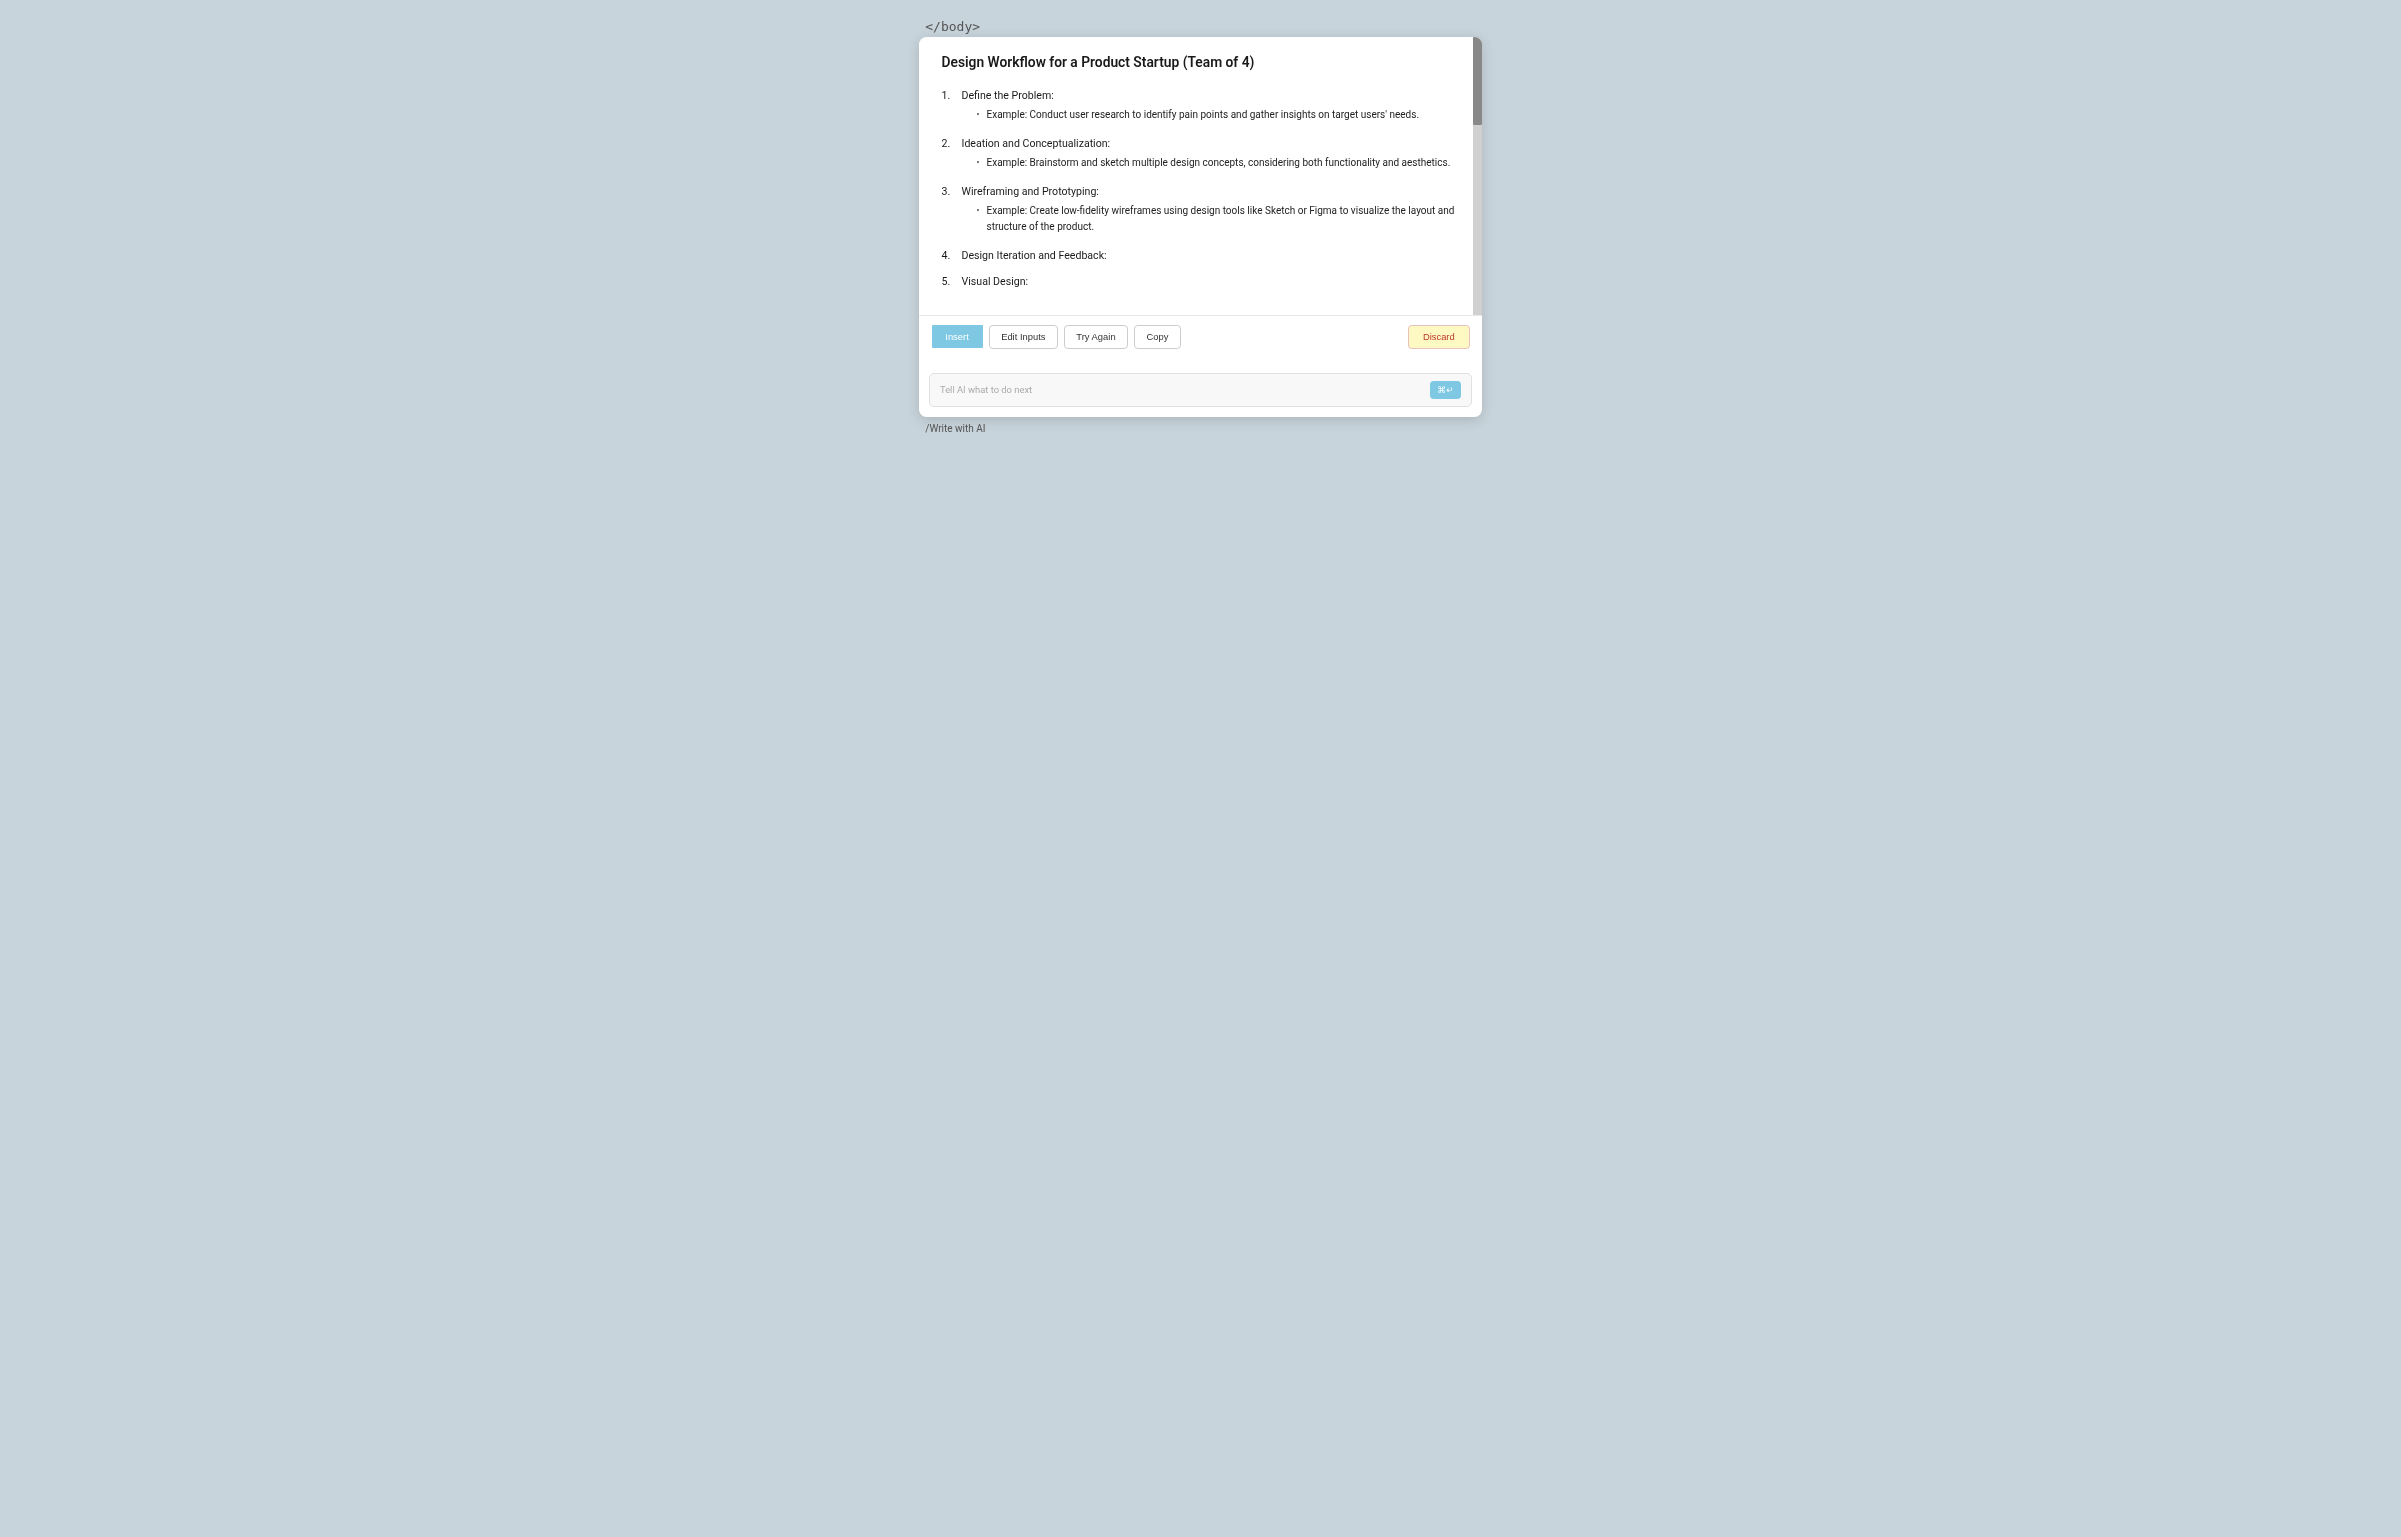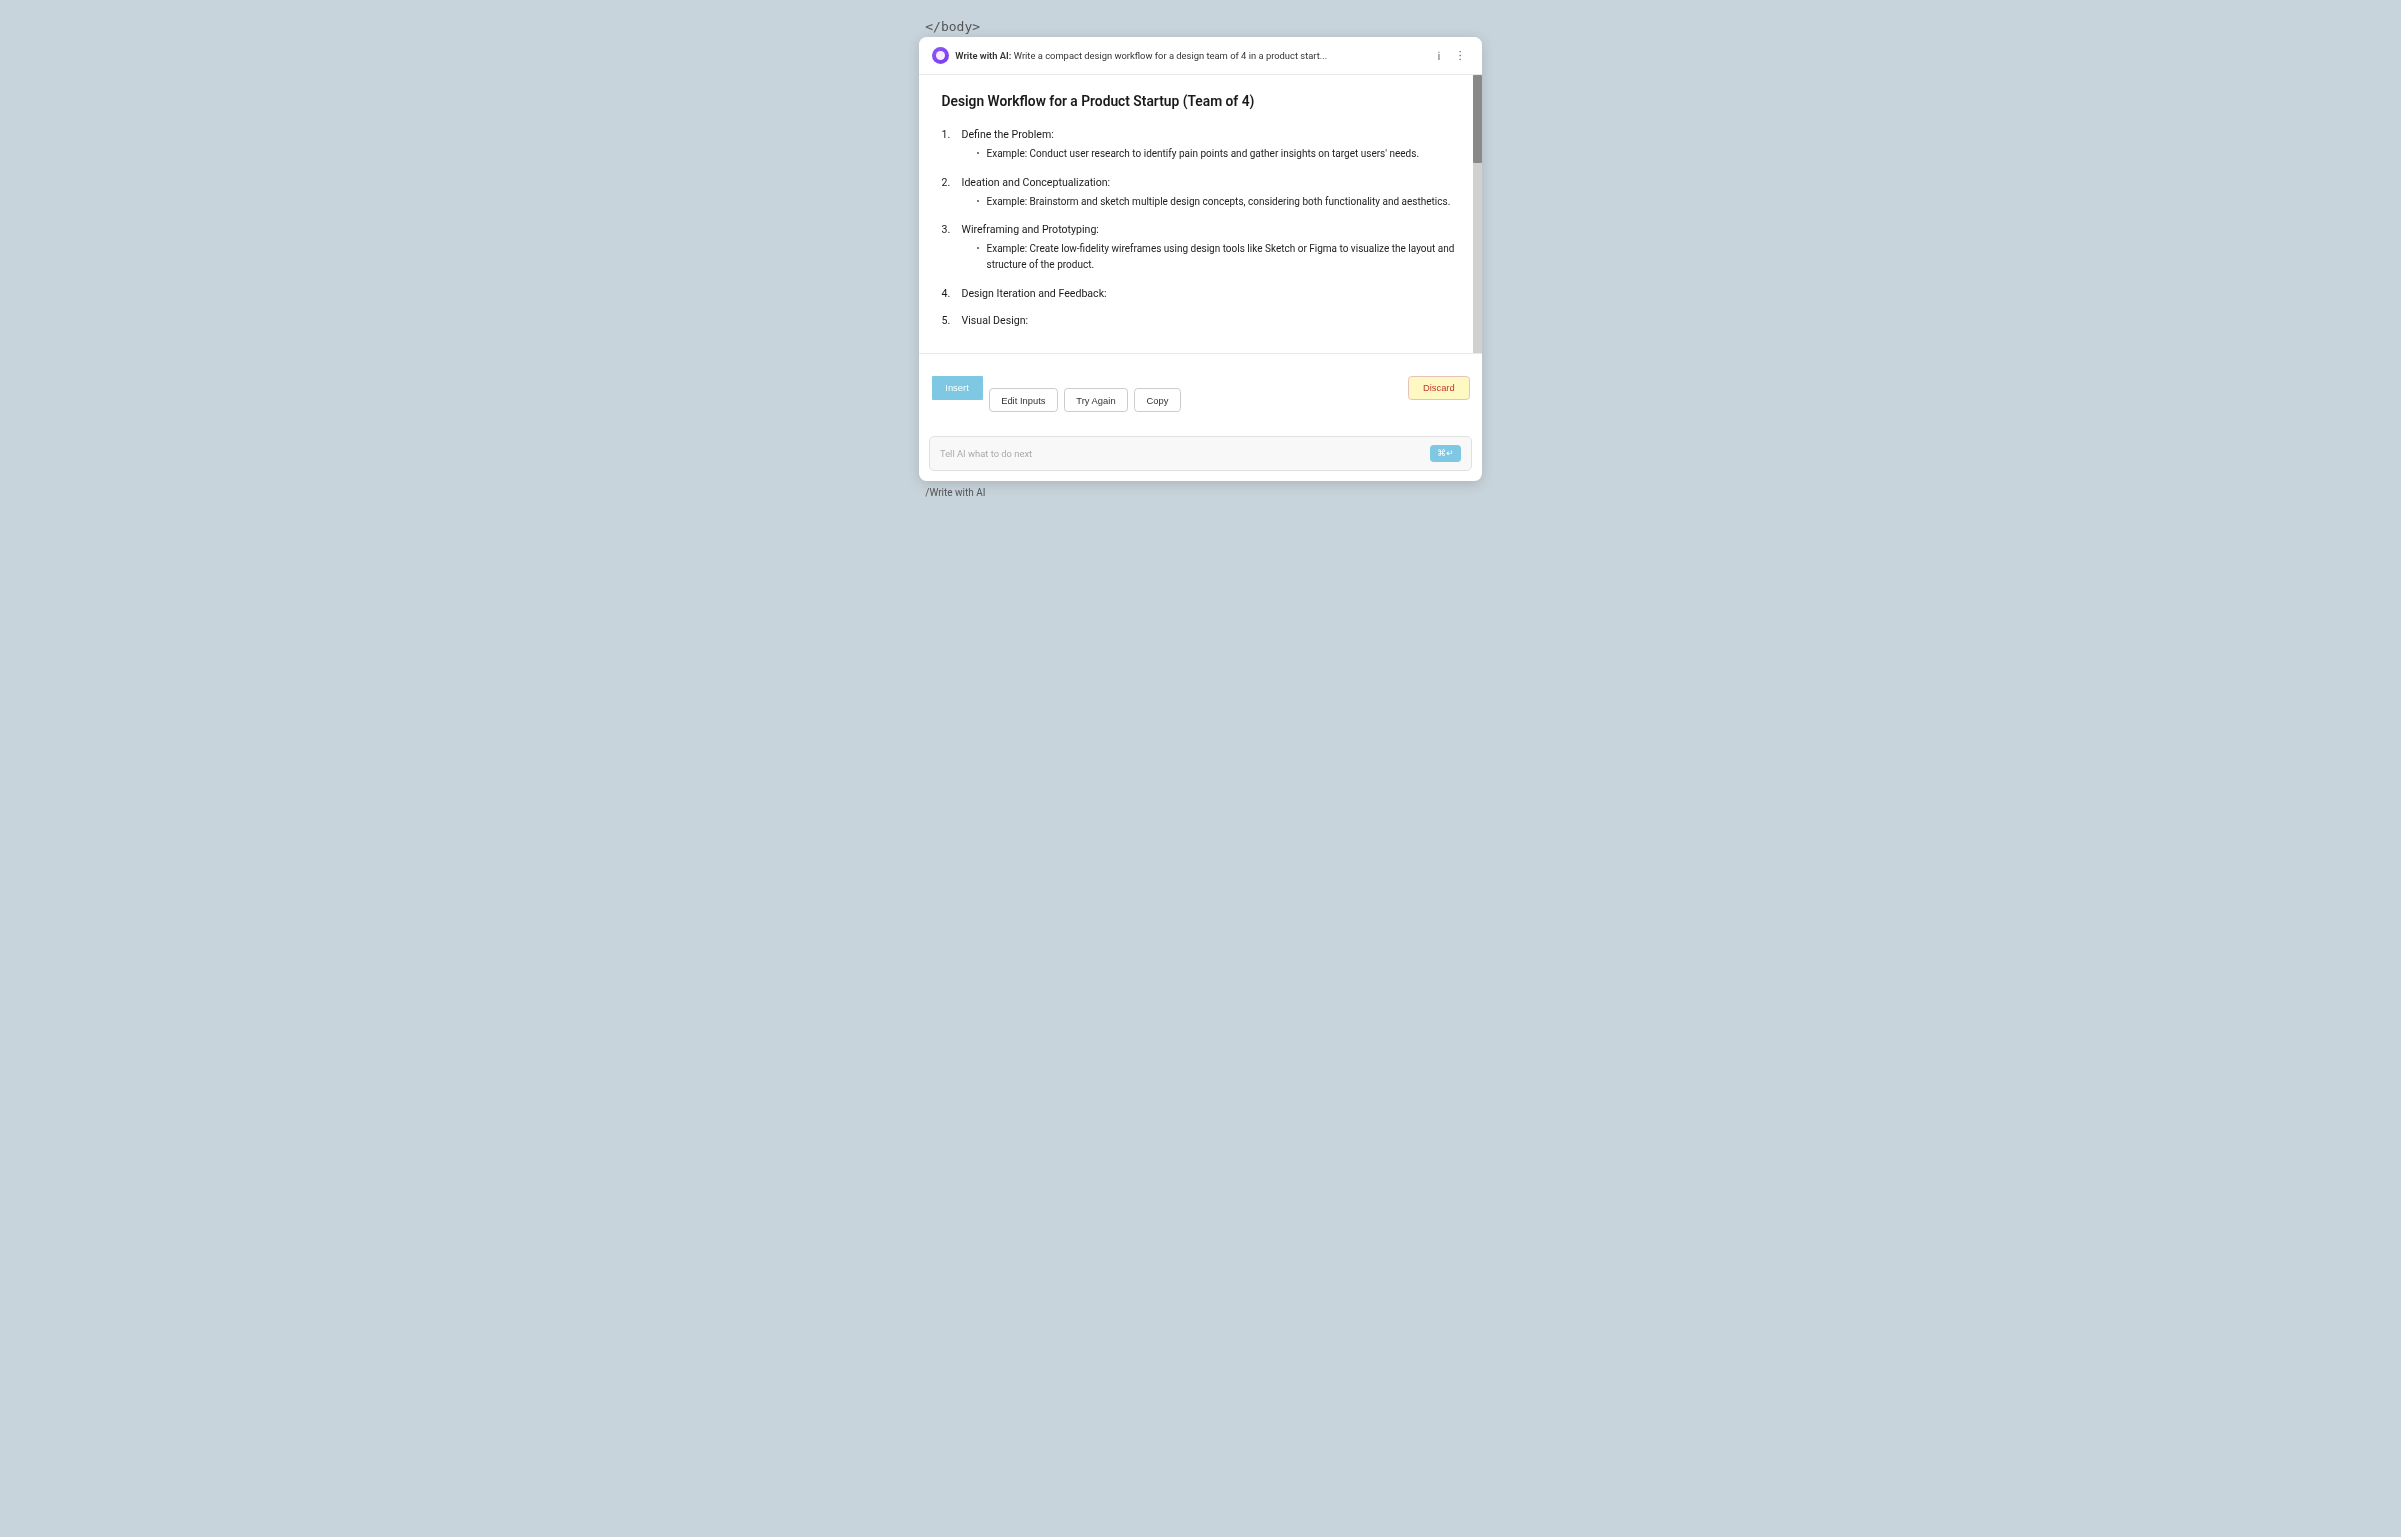--- a/index.html
+++ b/index.html
@@ -207,21 +207,20 @@
 
     .btn-outline {
       background: white;
       color: #333;
       border: 0.9px solid #ccc;
       border-radius: 3.8px;
       padding: 5.6px 11.3px;
       font-size: 9.4px;
       font-weight: 400;
       cursor: pointer;
-      margin-top: 25px;
     }
 
     .btn-discard {
       margin-left: auto;
       background: #fef9c3;
       color: #c0392b;
       border: 0.9px solid #e8c0bc;
       border-radius: 3.8px;
       padding: 5.6px 13.8px;
       font-size: 9.4px;
@@ -272,33 +271,20 @@
   </style>
 </head>
 <body>
 
 <div class="page-container">
 
   <div class="code-tag">&lt;/body&gt;</div>
 
   <div class="ai-panel">
 
-    <div class="panel-header">
-      <div class="ai-icon">
-        <div class="ai-icon-inner"></div>
-      </div>
-      <div class="header-title">
-        <strong>Write with AI:</strong>
-        <span>Write a compact design workflow for a design team of 4 in a product start...</span>
-      </div>
-      <div class="header-actions">
-        <button class="icon-btn">ℹ</button>
-        <button class="icon-btn">⋮</button>
-      </div>
-    </div>
 
     <div class="panel-content">
       <div class="scrollbar-track">
         <div class="scrollbar-thumb"></div>
       </div>
 
       <div class="content-title">Design Workflow for a Product Startup (Team of 4)</div>
 
       <ol class="numbered-list" style="padding-left: 17.5px;">
         <li>

